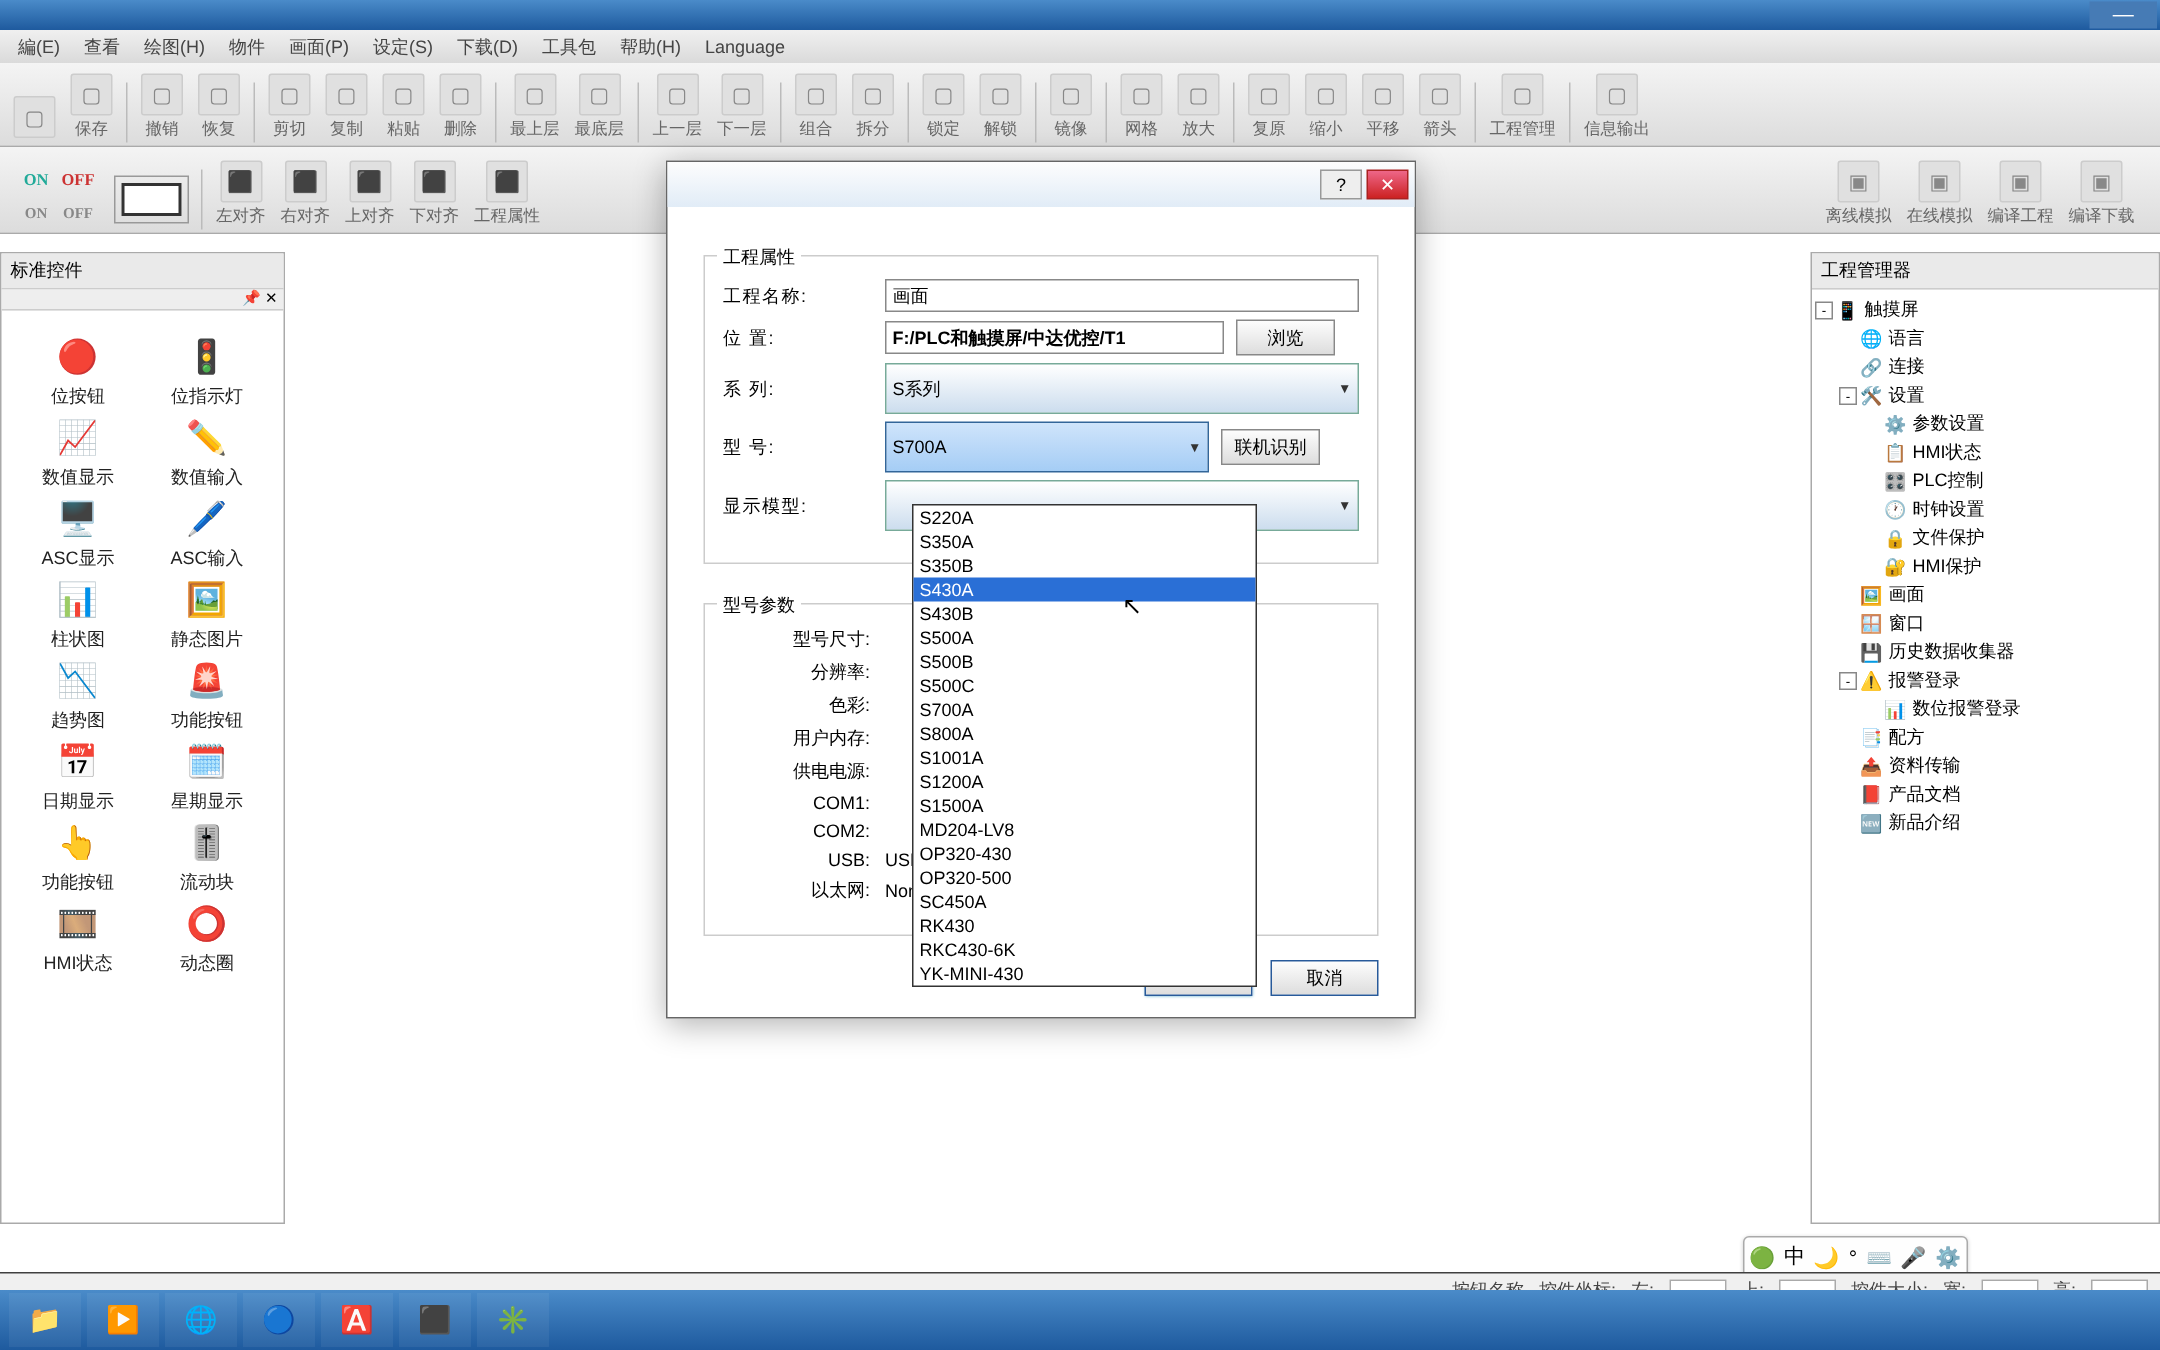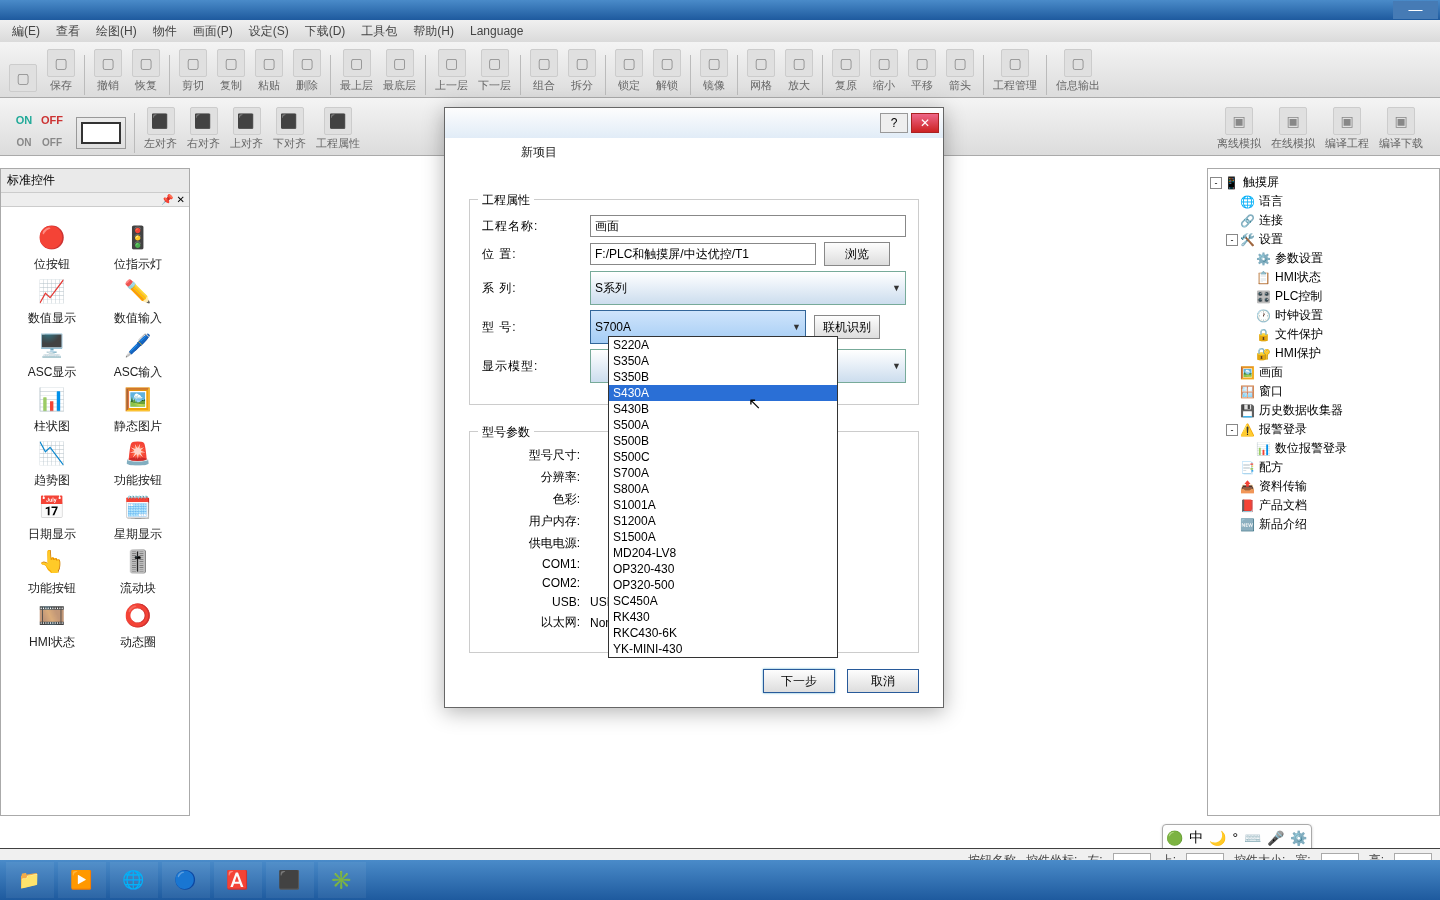--- a/index.html
+++ b/index.html
@@ -14,21 +14,21 @@
 .menubar span { padding: 0 8px; }
 
 
 .toolbar { background: linear-gradient(to bottom, #f4f4f4, #dcdcdc); border-bottom: 1px solid #aaa; display: flex; align-items: flex-end; padding: 2px 4px; }
 .tool-item { display: flex; flex-direction: column; align-items: center; padding: 2px 4px; margin: 0 1px; min-width: 36px; }
 .tool-icon { width: 28px; height: 28px; background: #e0e0e0; border: 1px solid #ccc; border-radius: 2px; display: flex; align-items: center; justify-content: center; font-size: 14px; color: #888; }
 .tool-label { font-size: 11px; color: #666; margin-top: 1px; }
 .tool-sep { width: 1px; height: 40px; background: #bbb; margin: 0 4px; }
 
 .toolbar2 { height: 58px; }
-.onoff-btn { width: 28px; height: 22px; display: flex; align-items: center; justify-content: center; font-size: 11px; font-weight: bold; }
+.onoff-btn { width: 28px; height: 22px; display: flex; align-items: center; justify-content: center; font-size: 11px; font-weight: bold; font-family: Liberation Serif, serif; }
 .color-swatch { width: 40px; height: 22px; border: 2px solid #333; background: #fff; margin: 2px; }
 
 
 .left-panel { position: absolute; top: 168px; left: 0; width: 190px; height: 648px; border: 1px solid #aaa; background: #fff; }
 .panel-header { background: #eaeaea; padding: 3px 6px; border-bottom: 1px solid #ccc; }
 .panel-mini { background: #eee; height: 14px; border-bottom: 1px solid #ccc; text-align: right; font-size: 10px; padding-right: 4px; line-height: 14px; }
 .widget-scroll { height: 600px; overflow-y: auto; }
 .widget-grid { display: grid; grid-template-columns: 1fr 1fr; gap: 4px; padding: 16px 10px; }
 .widget-cell { display: flex; flex-direction: column; align-items: center; }
 .widget-icon { width: 34px; height: 30px; display: flex; align-items: center; justify-content: center; font-size: 22px; }
@@ -350,20 +350,21 @@
         </div>
         <div class="widget-cell">
           <div class="widget-icon">⭕</div>
           <div class="widget-label">动态圈</div>
         </div>
       </div>
   </div>
 </div>
 
 <div class="right-panel">
+  <div class="panel-header">工程管理器</div>
   <div class="tree" id="tree">
       <div class="tree-row">
         <span class="tree-exp">-</span>
         <span class="tree-icon">📱</span>
         <span class="tree-label">触摸屏</span>
       </div>
       <div class="tree-row">
         <span class="tree-indent"></span>
         <span style="width: 14px; display: inline-block;"></span>
         <span class="tree-icon">🌐</span>
@@ -479,31 +480,30 @@
         <span class="tree-label">新品介绍</span>
       </div>
     </div>
 </div>
 
 <div class="modal">
   <div class="modal-title">
     <div class="tbtn">?</div>
     <div class="tbtn close">✕</div>
   </div>
-  <div class="modal-subtitle">新项目</div>
   <div class="modal-body">
     <div class="fieldset">
       <div class="fieldset-title">工程属性</div>
       <div class="form-row">
         <div class="form-label">工程名称:</div>
         <input class="form-input" value="画面" style="">
       </div>
       <div class="form-row">
         <div class="form-label">位   置:</div>
-        <input class="form-input" style="flex: 0 0 226px;" value="F:/PLC和触摸屏/中达优控/T1">
+        <input class="form-input" style="flex: 0 0 226px; font-weight: bold;" value="F:/PLC和触摸屏/中达优控/T1">
         <div class="form-btn">浏览</div>
       </div>
       <div class="form-row">
         <div class="form-label">系   列:</div>
         <div class="form-select">
           <span>S系列</span>
           <span class="drop-arrow">▼</span>
         </div>
       </div>
       <div class="form-row">

